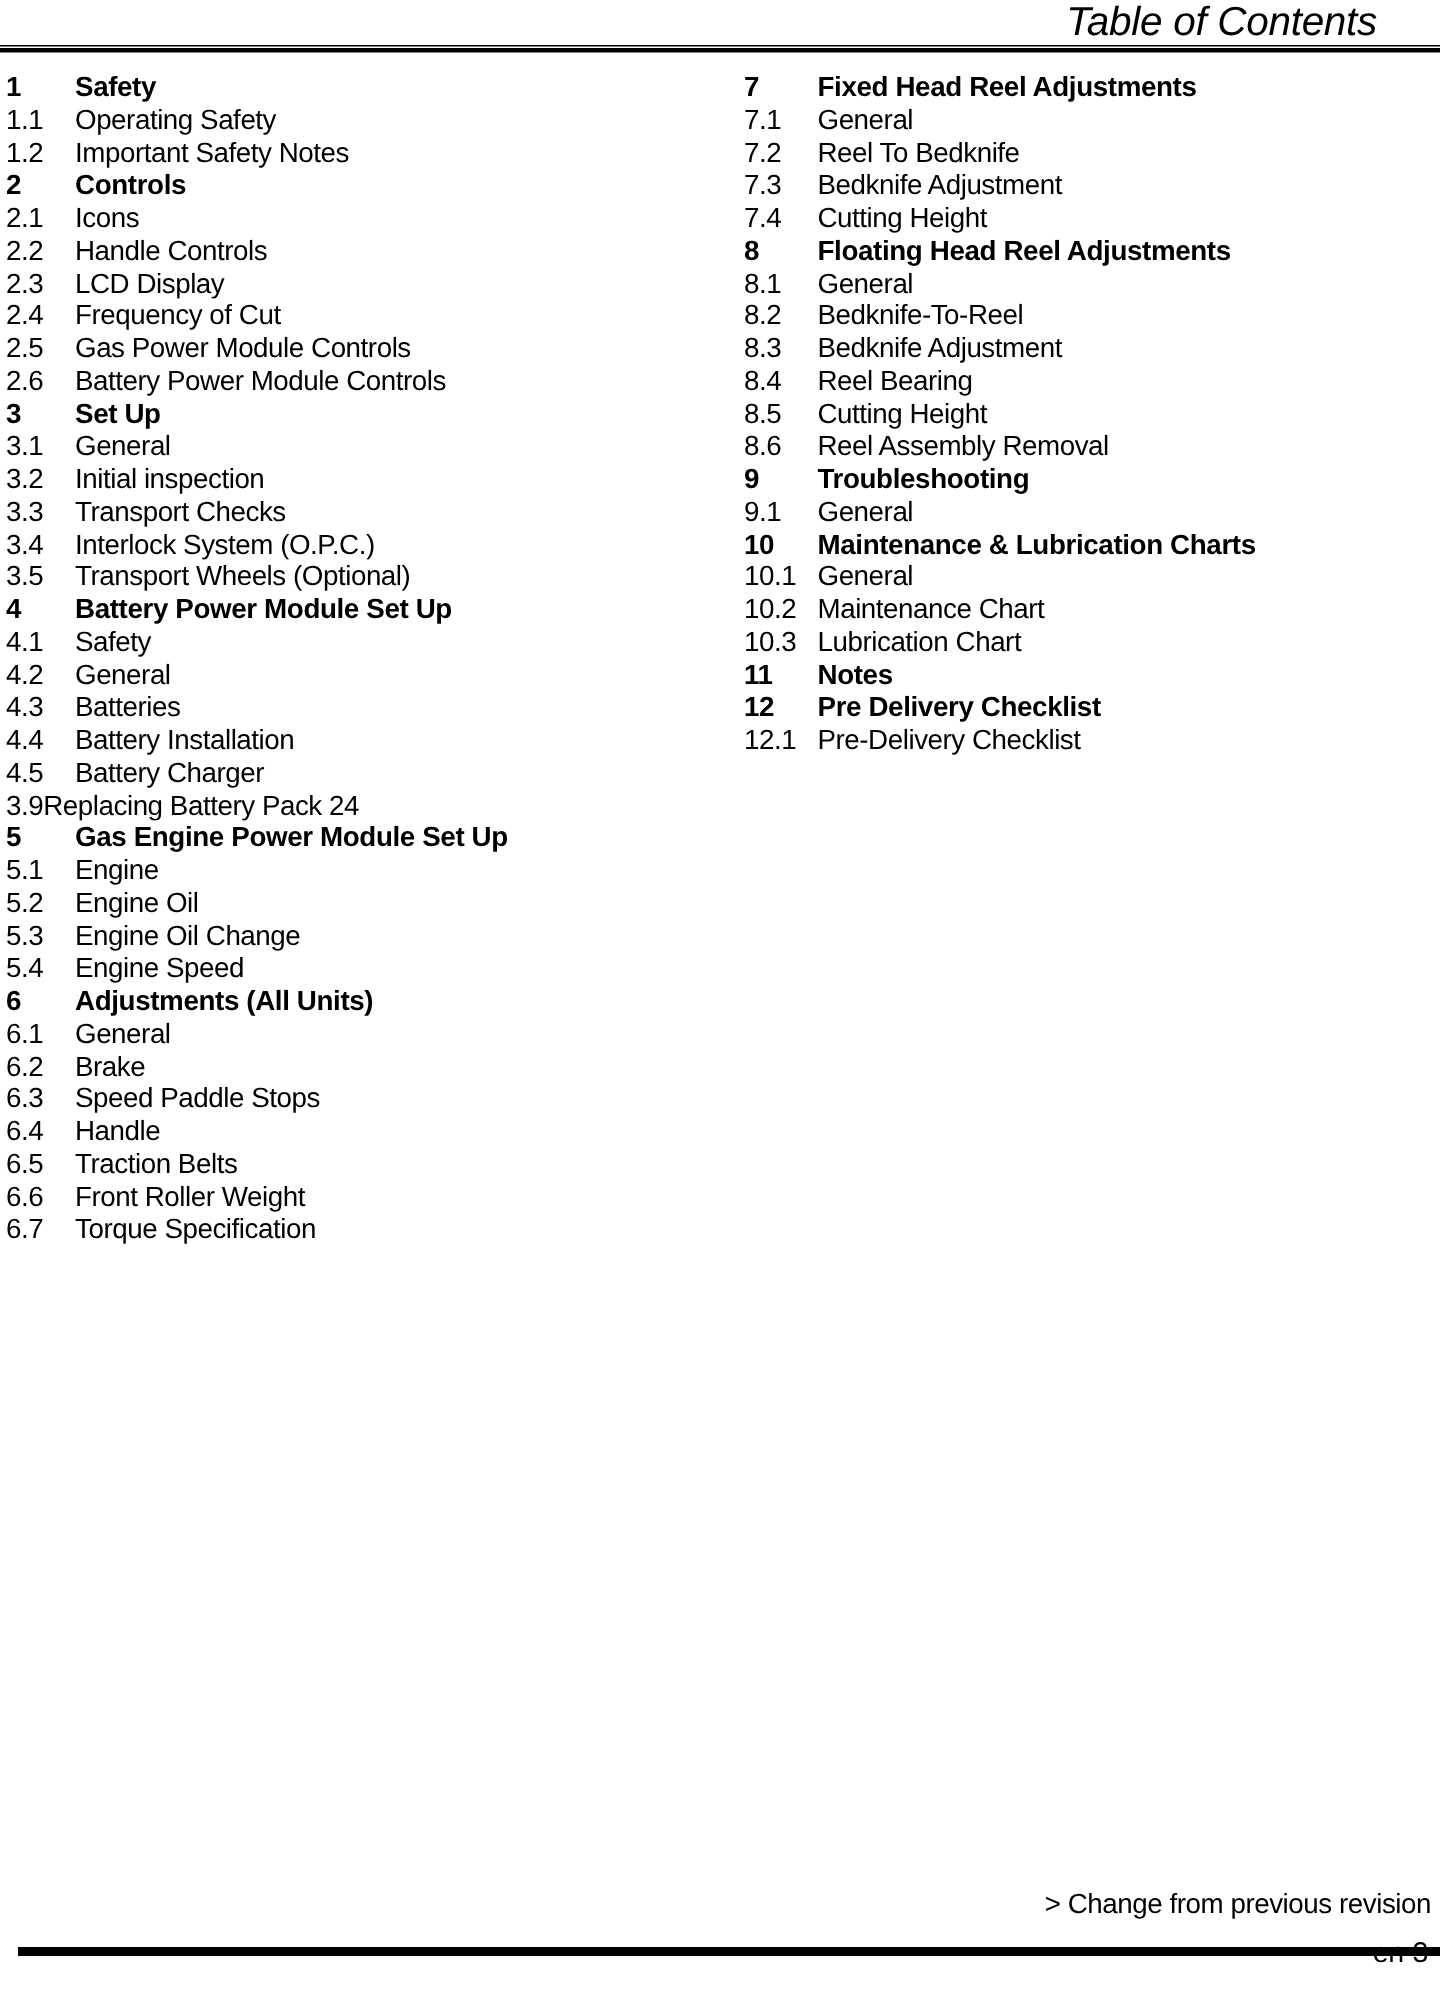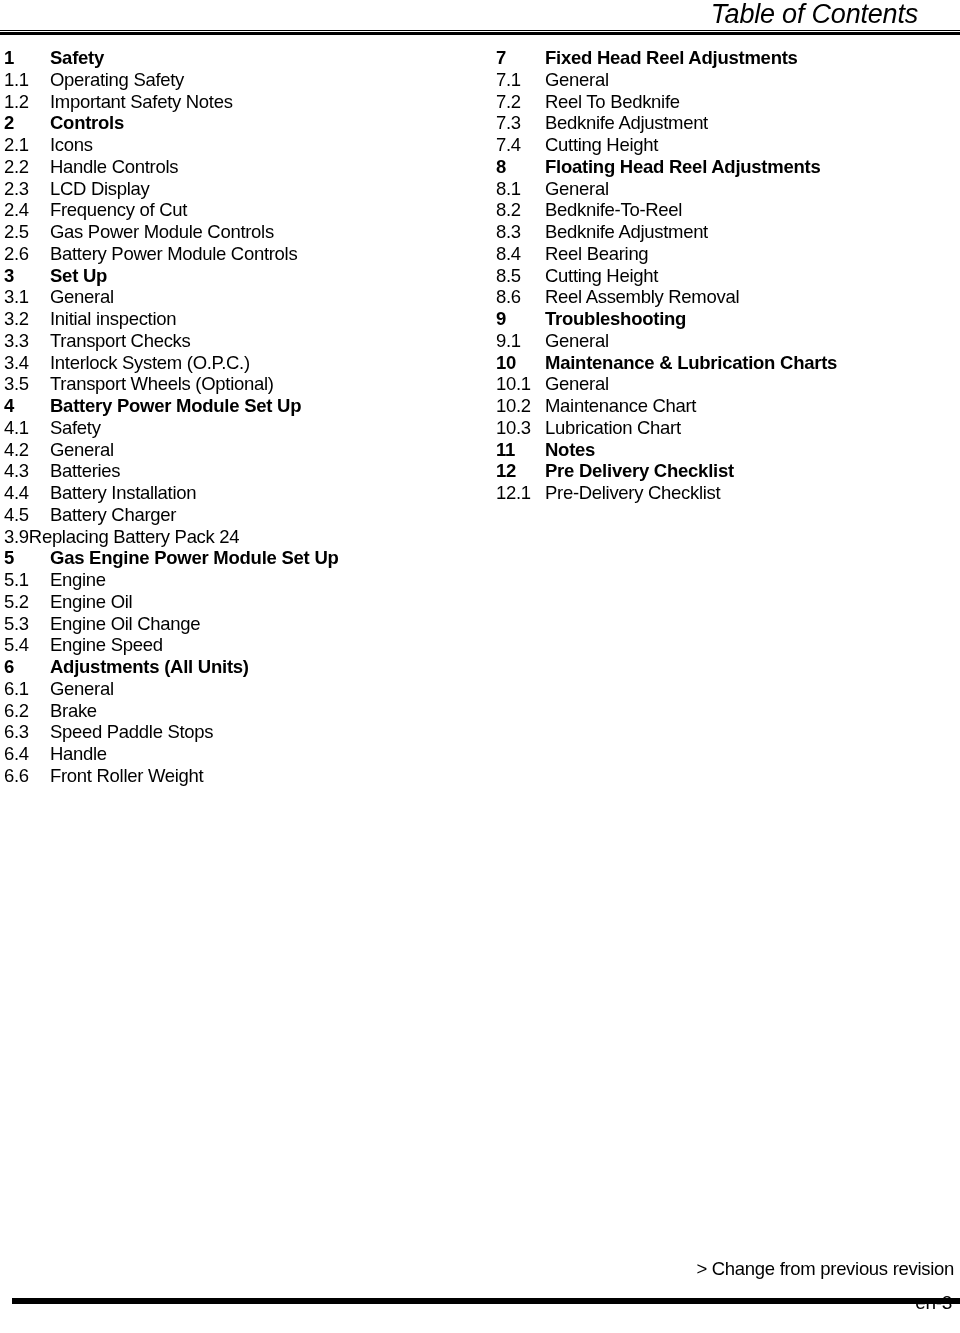--- a/index.html
+++ b/index.html
@@ -359,24 +359,36 @@
           <span class="leader"></span>
           <span class="page lead-pad-r">28</span>
         </div>
         <div class="toc-row entry">
           <span class="num">6.4</span>
           <span class="title lead-pad-l">Handle</span>
           <span class="leader"></span>
           <span class="page lead-pad-r">29</span>
         </div>
         <div class="toc-row entry">
+          <span class="num">6.5</span>
+          <span class="title lead-pad-l">Traction Belts</span>
+          <span class="leader"></span>
+          <span class="page lead-pad-r">29</span>
+        </div>
+        <div class="toc-row entry">
           <span class="num">6.6</span>
           <span class="title lead-pad-l">Front Roller Weight</span>
           <span class="leader"></span>
           <span class="page lead-pad-r">30</span>
+        </div>
+        <div class="toc-row entry">
+          <span class="num">6.7</span>
+          <span class="title lead-pad-l">Torque Specification</span>
+          <span class="leader"></span>
+          <span class="page lead-pad-r">31</span>
         </div>
       </div>
     <div class="col col-right" id="col-right">
         <div class="toc-row chapter">
           <span class="num">7</span>
           <span class="title">Fixed Head Reel Adjustments</span>
         </div>
         <div class="toc-row entry">
           <span class="num">7.1</span>
           <span class="title lead-pad-l">General</span>

